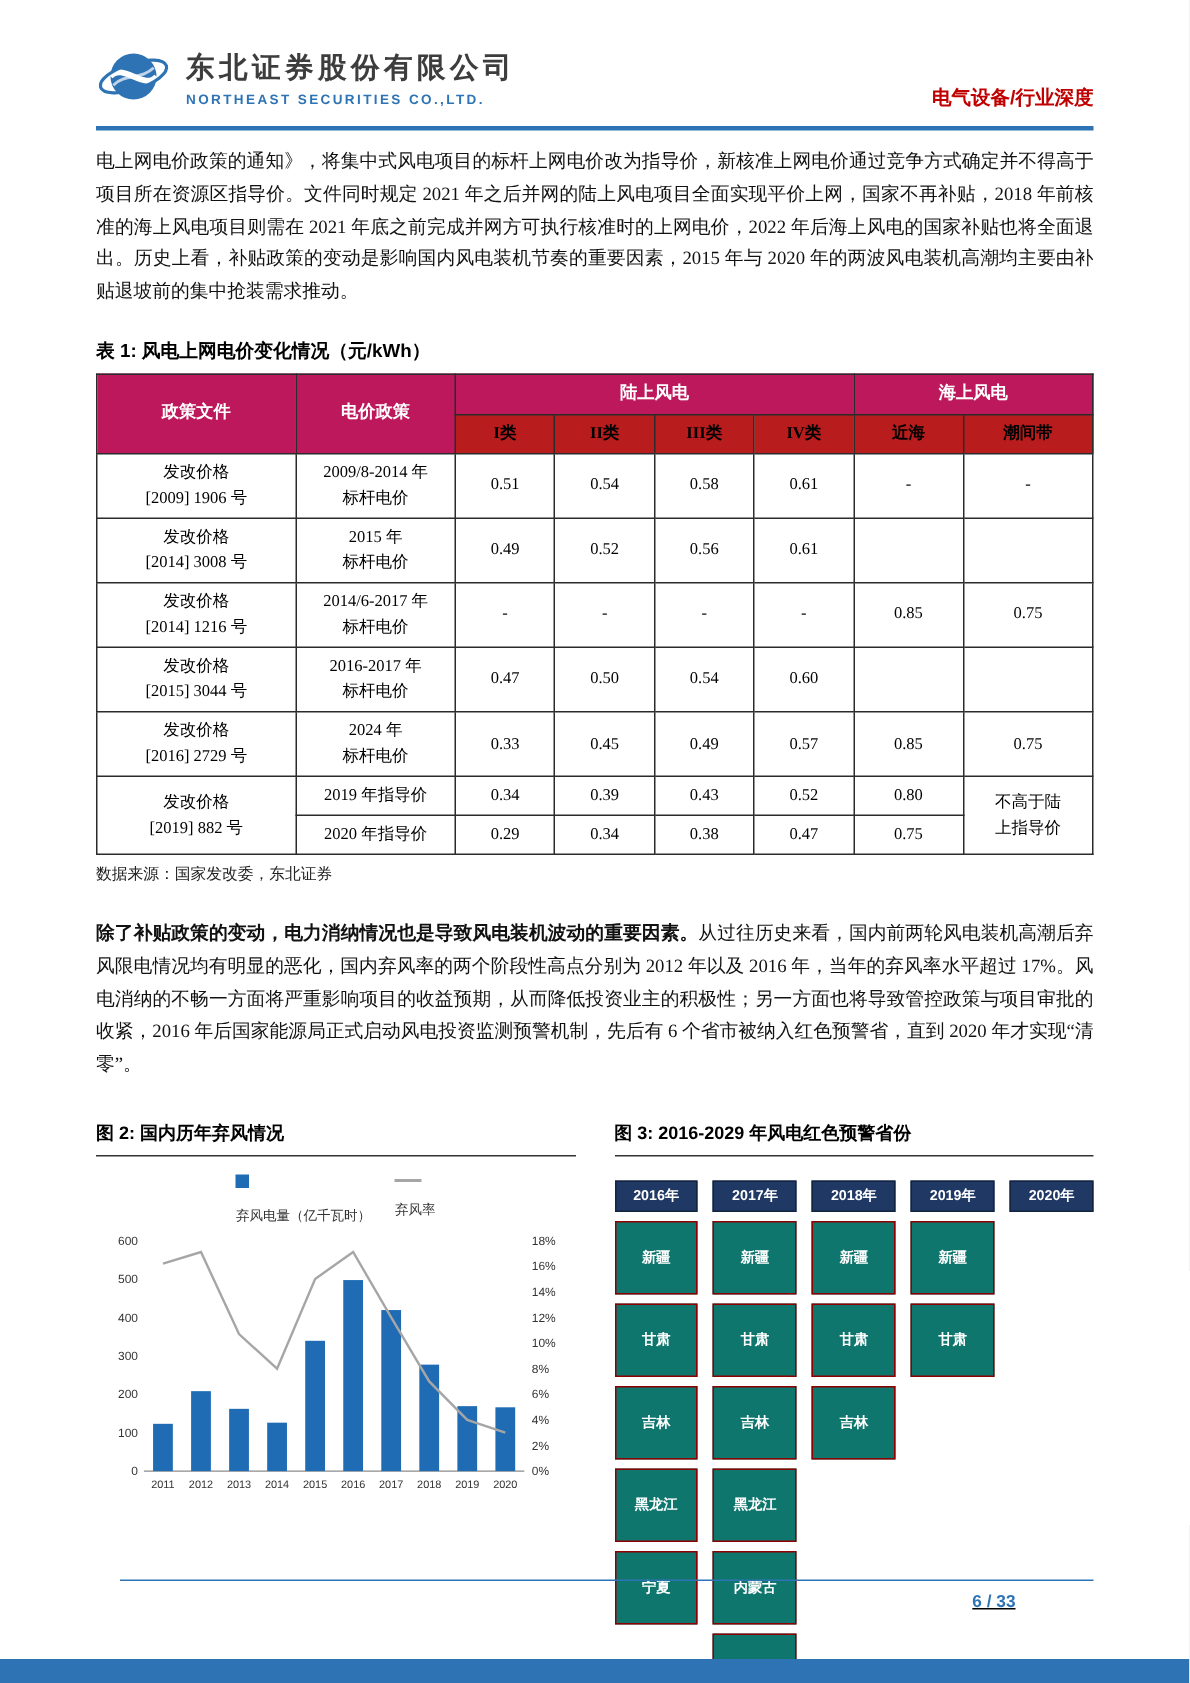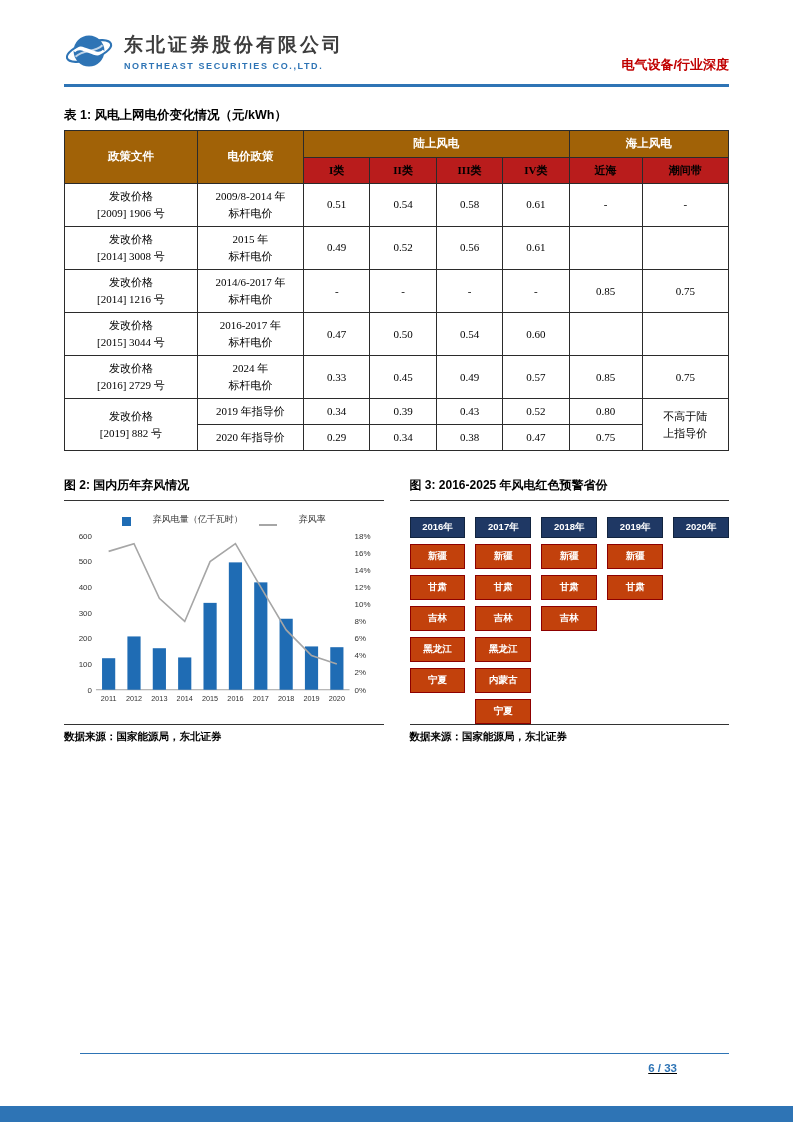--- a/index.html
+++ b/index.html
@@ -24,48 +24,48 @@
   
   .para { font-size:12.5px; line-height:1.74; text-align:justify; color:#111; margin-top:10px; }
   .para b { font-weight:bold; }
 
   
   .tbl-cap { font-family:"Liberation Sans", sans-serif; font-weight:bold; font-size:12.5px;
              color:#000; margin-top:20px; }
   table.ptable { width:100%; border-collapse:collapse; margin-top:6px; font-size:11px; color:#000; }
   .ptable th, .ptable td { border:1px solid #2b2b2b; text-align:center; vertical-align:middle;
              padding:4px 2px; line-height:1.55; }
-  .ptable .navy { background:#a16207; color:#fff; font-weight:bold; font-size:11.5px;
+  .ptable .navy { background:#be185d; color:#fff; font-weight:bold; font-size:11.5px;
              font-family:"Liberation Sans", sans-serif;text-align:center; }
   .ptable .sub  { font-weight:bold; background:#b91c1c; }
   .pre { white-space:pre-line; }
   .src { font-size:10.5px; color:#222; margin-top:6px; }
 
   
   .figs { display:flex; gap:26px; margin-top:26px; }
   .figcol { flex:1; display:flex; flex-direction:column; min-height:252px; }
   .figcap { font-family:"Liberation Sans", sans-serif; font-weight:bold; font-size:12px;
             padding-bottom:6px; border-bottom:1.5px solid #333; }
   .figsrc { border-top:1px solid #333; margin-top:auto; padding-top:5px; font-size:10.5px;font-weight:bold; }
 
   .legend { display:flex; justify-content:center; align-items:center; gap:16px;
             margin-top:12px; font-size:9px; font-family:"Liberation Sans", sans-serif; color:#333; }
-  .leg-item { display:flex; align-items:flex-end; gap:22px; }
+  .leg-item { display:flex; align-items:flex-start; gap:12px;flex-direction:column; }
   .sw-bar  { width:9px; height:9px; background:#1f6cb4; display:inline-block; }
   .sw-line { width:18px; height:2px; background:#a6a6a6; display:inline-block; }
 
   svg.chart { width:100%; height:auto; display:block; margin-top:2px; }
   svg.chart text { font-family:"Liberation Sans", sans-serif; }
 
   #fig3-grid { display:flex; gap:10px; margin-top:16px; align-items:flex-start; }
   .f3col  { flex:1; display:flex; flex-direction:column; gap:6px; }
   .f3year { background:#1f3864; color:#fff; font-weight:bold; font-size:9.5px; text-align:center;
             padding:3px 0; font-family:"Liberation Sans", sans-serif; border:1px solid #12243f; }
-  .f3prov { background:#c2410c; color:#fff; font-weight:bold; font-size:9.5px; text-align:center;
-            padding:5px 0; font-family:"Liberation Sans", sans-serif; border:1px solid #8d0000; }
+  .f3prov { background:#0f766e; color:#fff; font-weight:bold; font-size:9.5px; text-align:center;
+            padding:17px 0; font-family:"Liberation Sans", sans-serif; border:1px solid #8d0000; }
 
   
   .pfooter { position:absolute; left:80px; right:64px; bottom:48px;text-decoration:underline; }
   .foot-rule { height:1px; background:#2e74b5; }
   .pageno { text-align:right; padding-right:52px; color:#2e74b5; font-size:11.5px;
             font-family:"Liberation Sans", sans-serif; font-weight:bold; margin-top:8px; }
   .bottom-bar { position:absolute; left:0; right:0; bottom:0; height:16px; background:#2e74b5; }
 </style>
 </head>
 <body>
@@ -84,20 +84,21 @@
       </div>
       <div>
         <div class="co-cn">东北证券股份有限公司</div>
         <div class="co-en">NORTHEAST SECURITIES CO.,LTD.</div>
       </div>
     </div>
     <div class="tag">电气设备/行业深度</div>
   </div>
   <div class="hdr-rule"></div>
 
+  <p class="para">电上网电价政策的通知》，将集中式风电项目的标杆上网电价改为指导价，新核准上网电价通过竞争方式确定并不得高于项目所在资源区指导价。文件同时规定 2021 年之后并网的陆上风电项目全面实现平价上网，国家不再补贴，2018 年前核准的海上风电项目则需在 2021 年底之前完成并网方可执行核准时的上网电价，2022 年后海上风电的国家补贴也将全面退出。历史上看，补贴政策的变动是影响国内风电装机节奏的重要因素，2015 年与 2020 年的两波风电装机高潮均主要由补贴退坡前的集中抢装需求推动。</p>
 
   <div class="tbl-cap">表 1: 风电上网电价变化情况（元/kWh）</div>
   <table class="ptable">
     <colgroup>
       <col style="width:20%">
         <col style="width:16%">
       <col style="width:10%">
         <col style="width:10%">
         <col style="width:10%">
         <col style="width:10%">
@@ -194,21 +195,23 @@
     <tr>
       <td>2020 年指导价</td>
       <td>0.29</td>
       <td>0.34</td>
       <td>0.38</td>
       <td>0.47</td>
       <td>0.75</td>
     </tr>
   </tbody>
     </table>
-
+  <div class="src">数据来源：国家发改委，东北证券</div>
+
+  <p class="para" style="margin-top:22px"><b>除了补贴政策的变动，电力消纳情况也是导致风电装机波动的重要因素。</b><span>从过往历史来看，国内前两轮风电装机高潮后弃风限电情况均有明显的恶化，国内弃风率的两个阶段性高点分别为 2012 年以及 2016 年，当年的弃风率水平超过 17%。风电消纳的不畅一方面将严重影响项目的收益预期，从而降低投资业主的积极性；另一方面也将导致管控政策与项目审批的收紧，2016 年后国家能源局正式启动风电投资监测预警机制，先后有 6 个省市被纳入红色预警省，直到 2020 年才实现“清零”。</span></p>
 
   <div class="figs">
 
     <div class="figcol">
       <div class="figcap">图 2: 国内历年弃风情况</div>
       <div class="legend">
         <span class="leg-item">
           <span class="sw-bar"></span>
           <span>弃风电量（亿千瓦时）</span>
         </span>
@@ -255,21 +258,21 @@
           <rect x="241.296" y="118.62333333333333" width="13.208" height="43.376666666666665" fill="#1f6cb4"></rect>
           <text x="247.89999999999998" y="173" text-anchor="middle" font-size="7.3" fill="#333">2019</text>
           <rect x="266.696" y="119.39333333333333" width="13.208" height="42.60666666666667" fill="#1f6cb4"></rect>
           <text x="273.3" y="173" text-anchor="middle" font-size="7.3" fill="#333">2020</text>
           <polyline points="44.7,23.4 70.1,15.7 95.5,70.5 120.9,93.6 146.3,33.7 171.7,15.7 197.1,59.3 222.5,102.1 247.9,127.8 273.3,136.3" fill="none" stroke="#a6a6a6" stroke-width="1.6"></polyline>
         </svg>
       <div class="figsrc">数据来源：国家能源局，东北证券</div>
     </div>
 
     <div class="figcol">
-      <div class="figcap">图 3: 2016-2025 年风电红色预警省份</div>
+      <div class="figcap">图 3: 2016-2029 年风电红色预警省份</div>
       <div id="fig3-grid">
           <div class="f3col">
             <div class="f3year">2016年</div>
             <div class="f3prov">新疆</div>
             <div class="f3prov">甘肃</div>
             <div class="f3prov">吉林</div>
             <div class="f3prov">黑龙江</div>
             <div class="f3prov">宁夏</div>
           </div>
           <div class="f3col">

